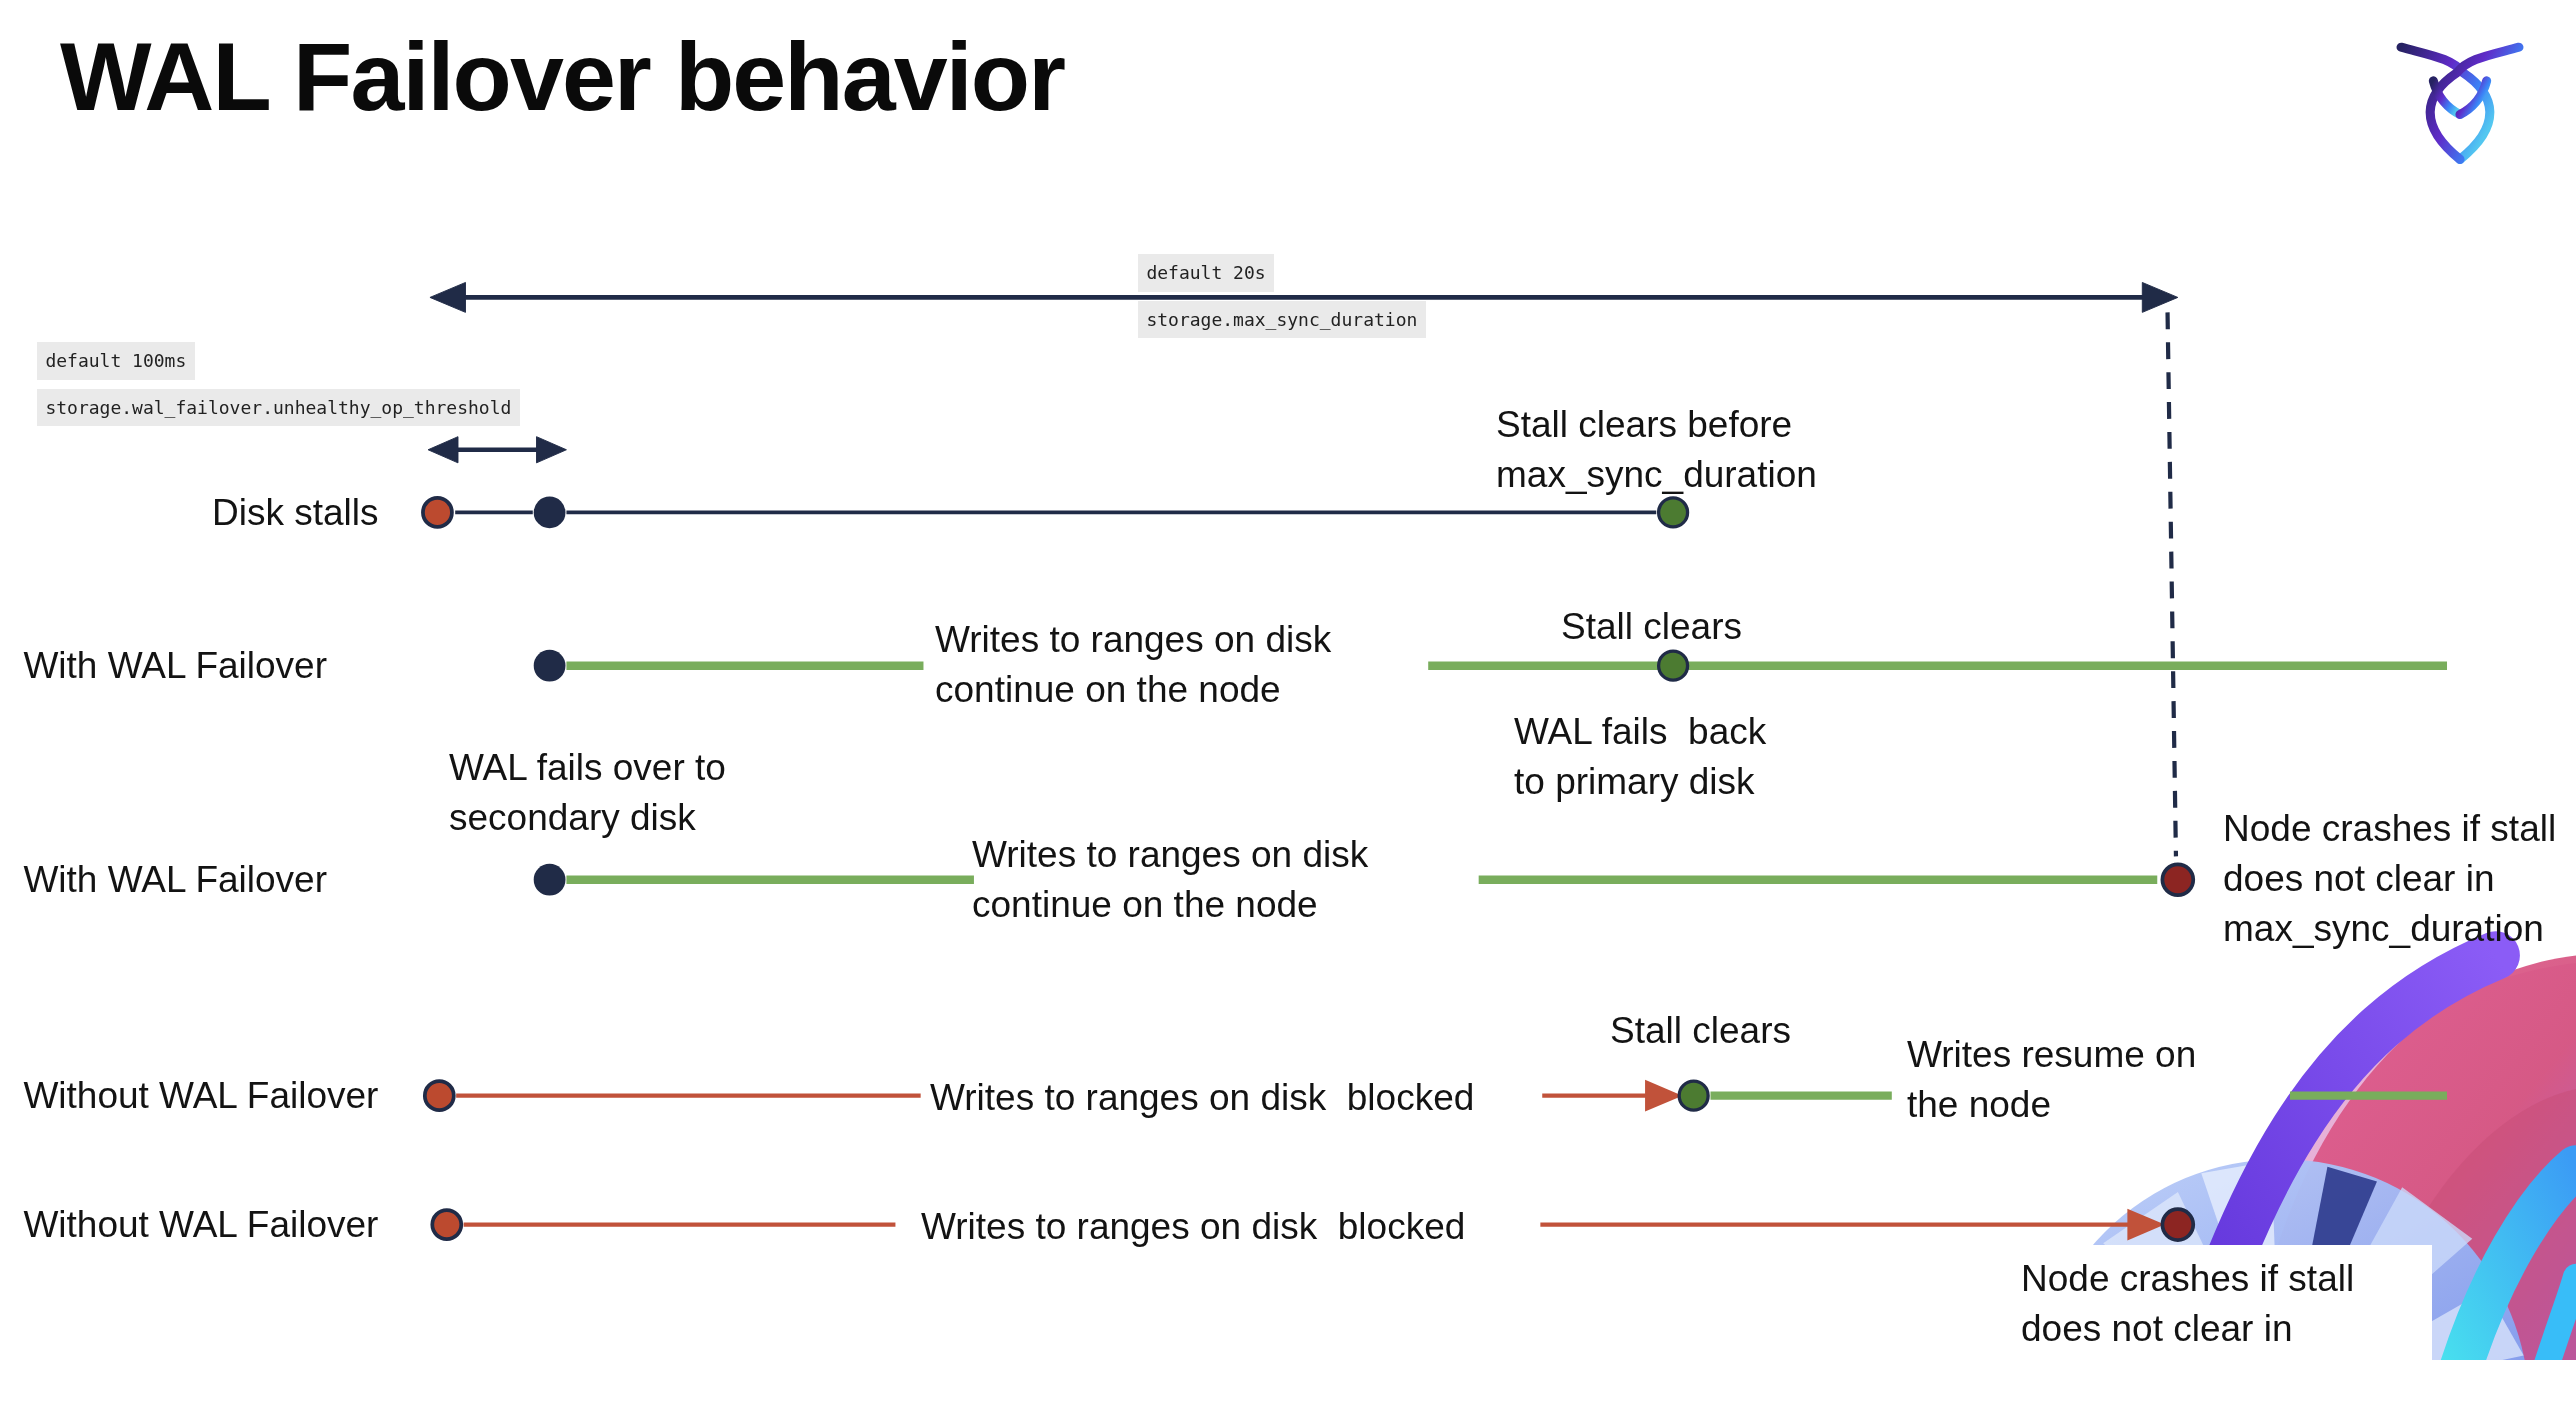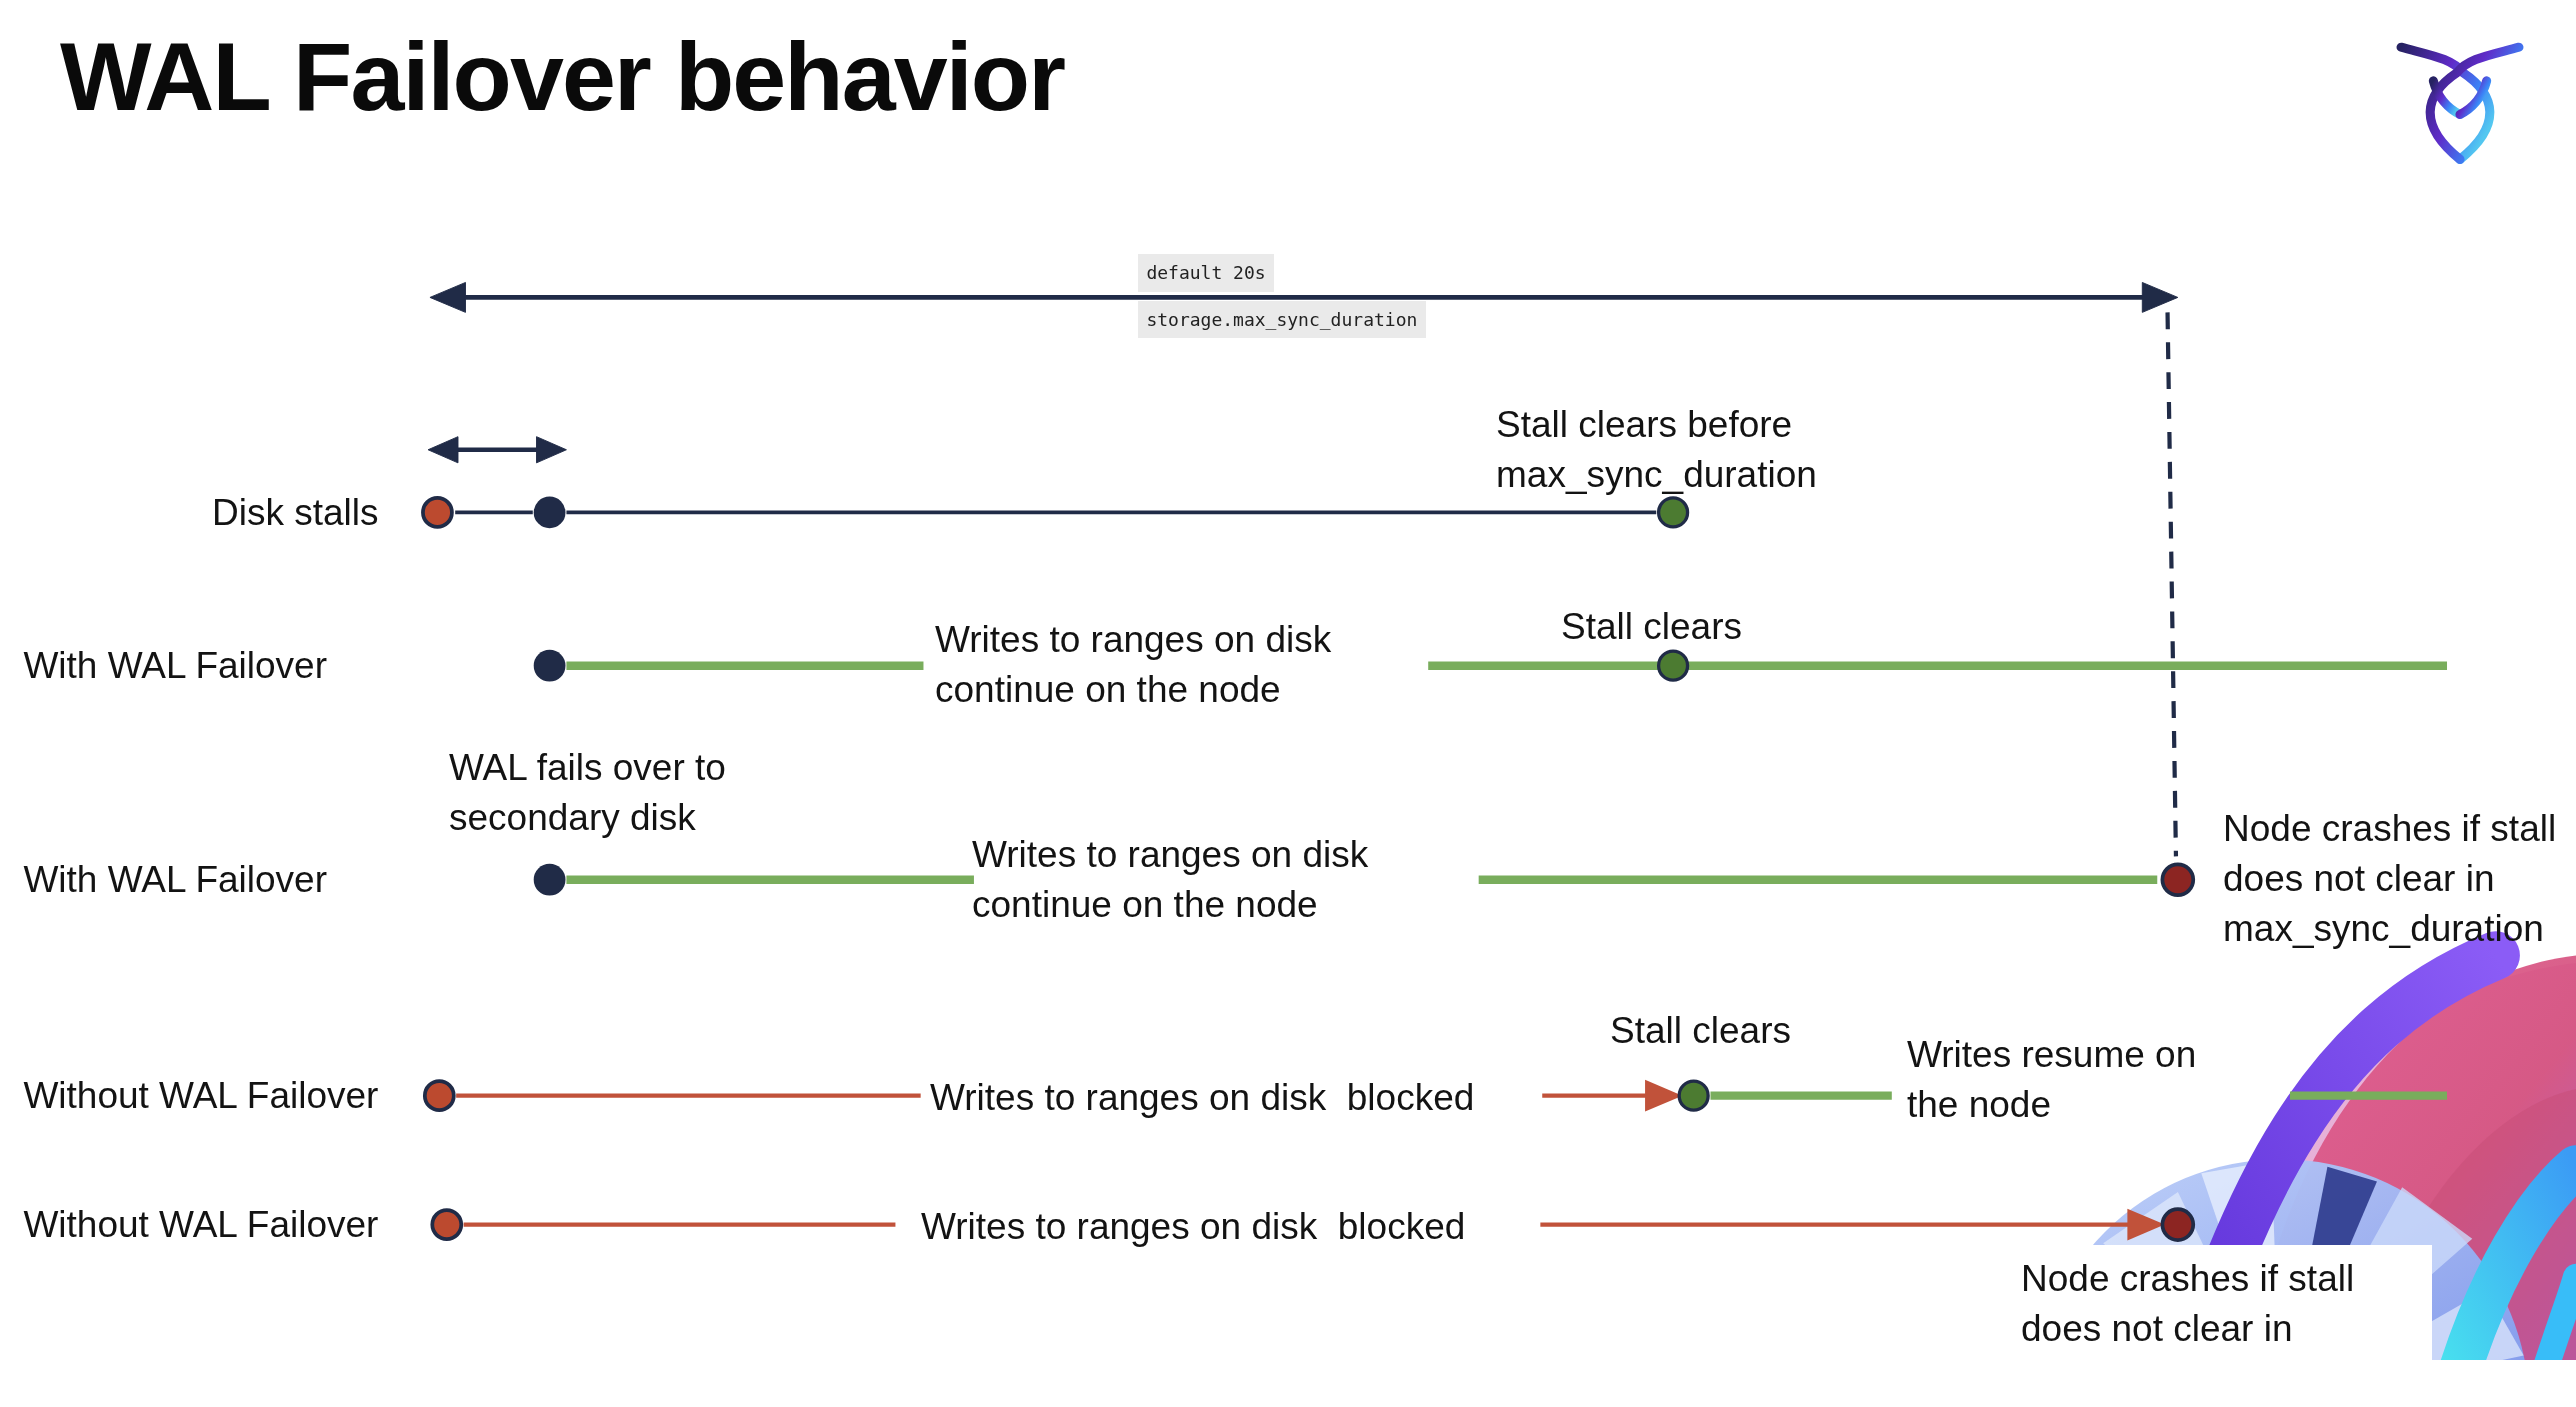--- a/index.html
+++ b/index.html
@@ -153,35 +153,41 @@
       <polygon points="2316,1310 2276,1293 2276,1327" fill="#C1523A"></polygon>
       <circle cx="478" cy="1310" r="15.5" fill="#BC4A2F" stroke="#202B47" stroke-width="4"></circle>
       <circle cx="2330" cy="1310" r="16.5" fill="#8C2522" stroke="#202B47" stroke-width="4"></circle>
     </g>
   </svg>
 
   <div class="abs code-stack" style="left:1138px;top:254px;">
     <span class="code-line">default 20s</span>
     <span class="code-line">storage.max_sync_duration</span>
   </div>
+  <div class="abs code-stack" style="left:37px;top:342px;">
+    <span class="code-line">default 100ms</span>
+    <span class="code-line">storage.wal_failover.unhealthy_op_threshold</span>
+  </div>
 
   <div class="abs row-label" style="left:212px;top:492px;">Disk stalls</div>
   <div class="abs row-label" style="left:23.4px;top:645px;">With WAL Failover</div>
   <div class="abs row-label" style="left:23.4px;top:859px;">With WAL Failover</div>
   <div class="abs row-label" style="left:23.4px;top:1075px;">Without WAL Failover</div>
   <div class="abs row-label" style="left:23.4px;top:1204px;">Without WAL Failover</div>
 
   <div class="abs ann center" style="left:1496px;top:400px;width:411px;">Stall clears before
 max_sync_duration</div>
 
   <div class="abs ann center" style="left:935px;top:615px;width:486px;">Writes to ranges on disk
 continue on the node</div>
   <div class="abs ann center" style="left:1561px;top:602px;width:224px;">Stall clears</div>
   <div class="abs ann center" style="left:449px;top:703px;width:365px;margin-top:40px;">WAL fails over to
 secondary disk</div>
+  <div class="abs ann center" style="left:1514px;top:707px;width:374px;">WAL fails  back
+to primary disk</div>
 
   <div class="abs ann center" style="left:972px;top:830px;width:486px;">Writes to ranges on disk
 continue on the node</div>
   <div class="abs ann" style="left:2223px;top:804px;width:355px;">Node crashes if stall
 does not clear in
 max_sync_duration</div>
 
   <div class="abs ann center" style="left:930px;top:1073px;width:608px;">Writes to ranges on disk  blocked</div>
   <div class="abs ann center" style="left:1610px;top:1006px;width:224px;">Stall clears</div>
   <div class="abs ann center" style="left:1907px;top:1030px;width:365px;">Writes resume on

